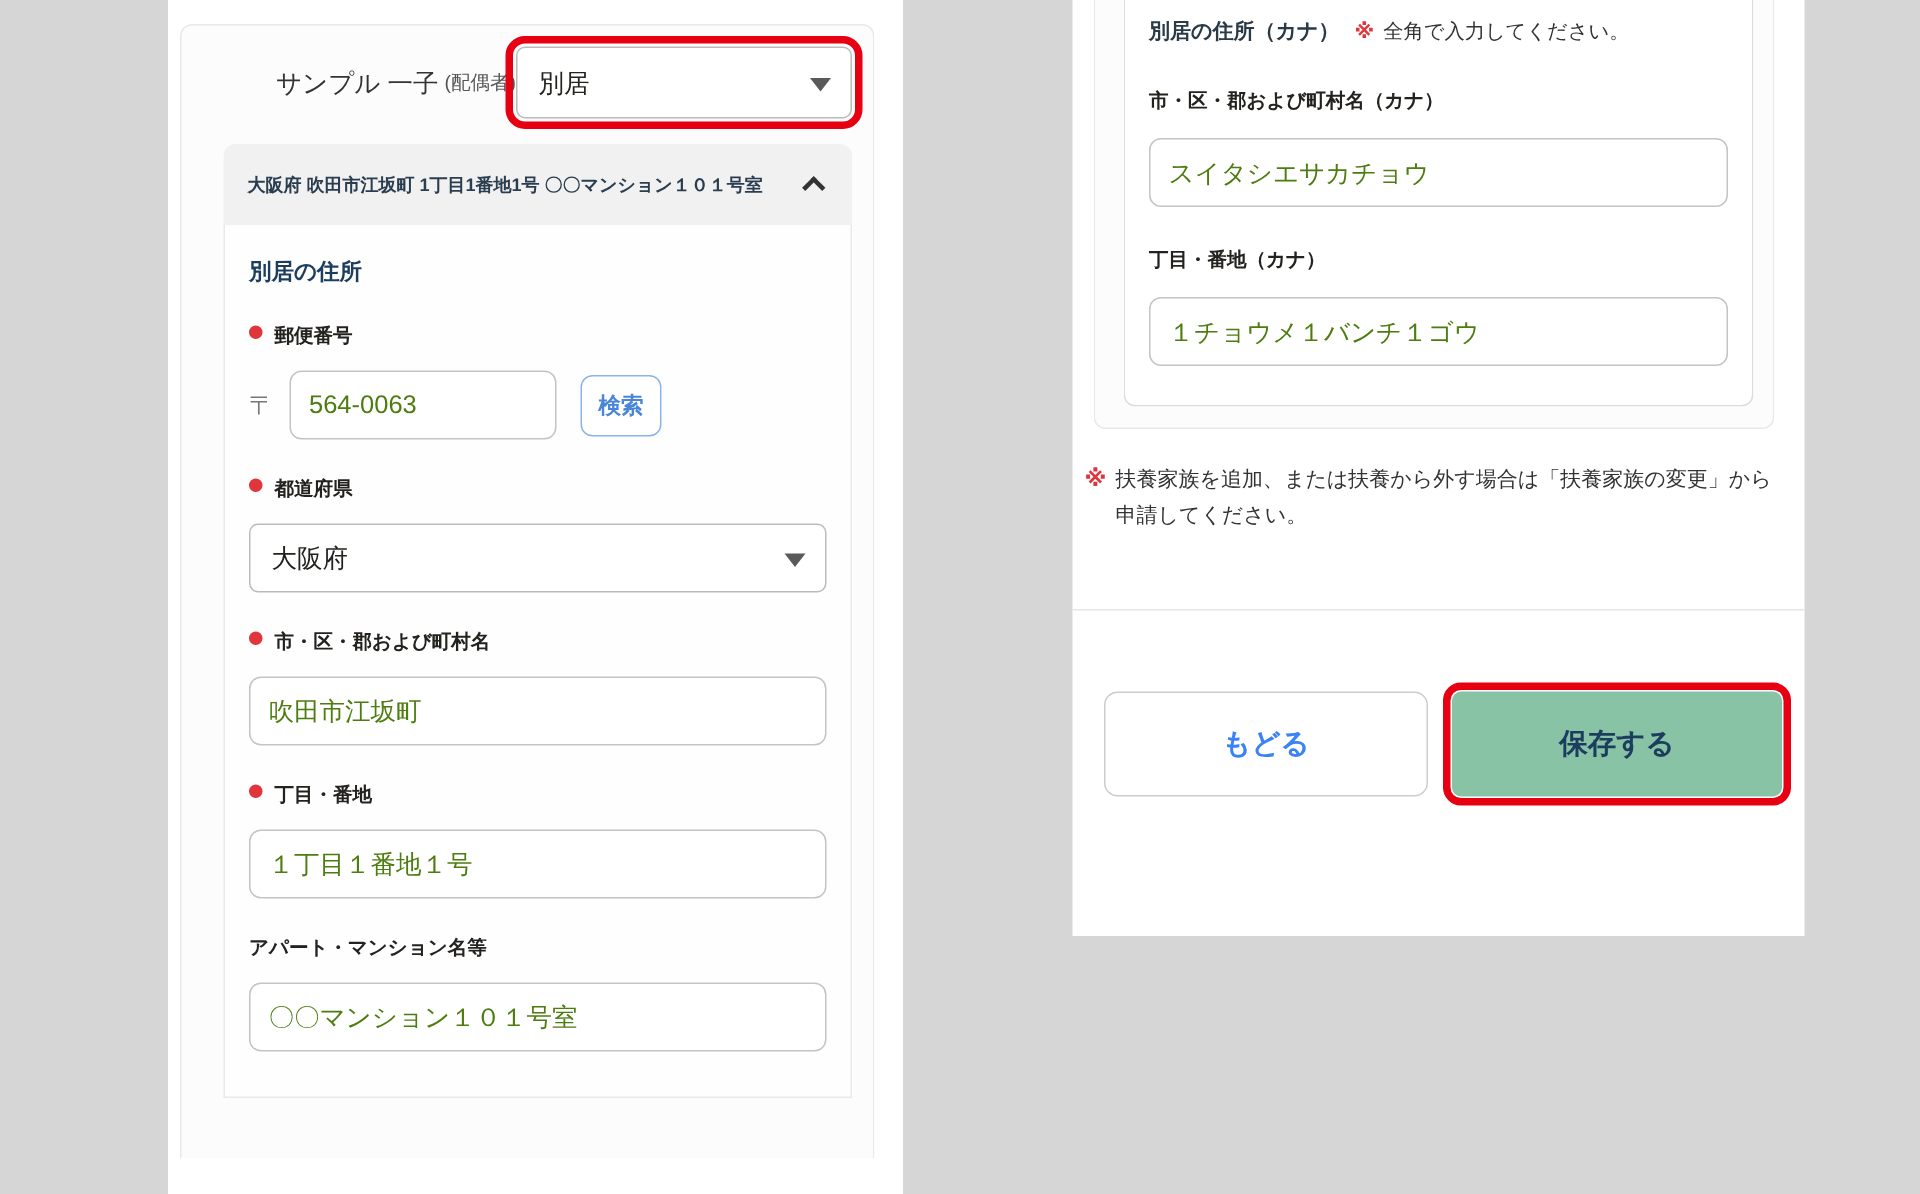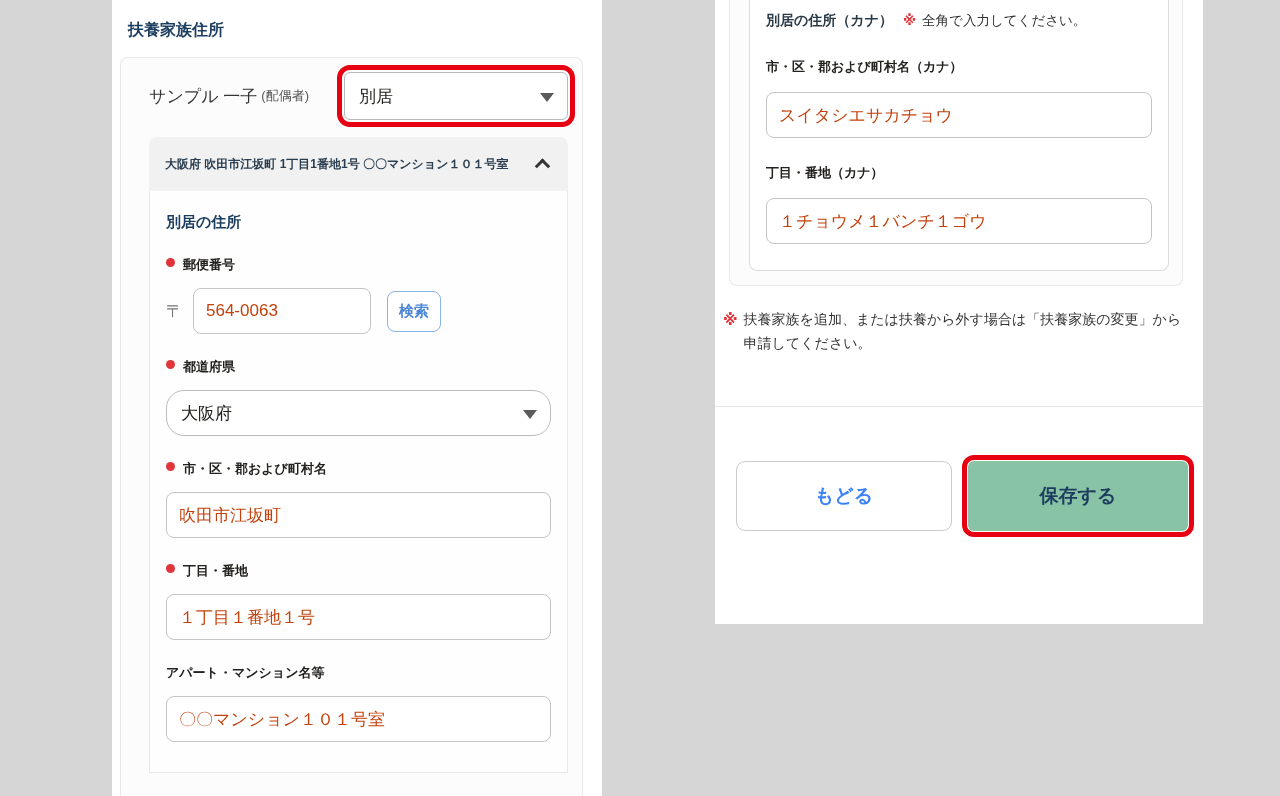--- a/index.html
+++ b/index.html
@@ -21,21 +21,21 @@
     font-size:16px; font-weight:bold; color:#1c3d5e;
   }
   .outer-card {
     margin:16px 19px 0 8px;
     background:#fcfcfc;
     border:1px solid #e9e9e9;
     border-bottom:none;
     border-radius:8px 8px 0 0;
     padding:14px 14px 40px 28px;
   }
-  .member-row { display:flex; align-items:center; }
+  .member-row { display:flex; align-items:center;margin-left:35px; }
   .member-name { font-size:17px; color:#333; white-space:nowrap; }
   .member-rel  { font-size:13px; color:#555; margin-left:4px; }
   .select-box {
     position:relative;
     background:#fff;
     border:1px solid #bbb;
     border-radius:6px;
     height:48px;
     display:flex; align-items:center;
     padding:0 34px 0 14px;
@@ -78,38 +78,38 @@
   .req-dot {
     width:9px; height:9px; border-radius:50%;
     background:#e0353a; margin-right:8px; flex:0 0 auto;
     align-self:flex-start; margin-top:2px;
   }
   .label-text { font-size:13px; font-weight:bold; color:#23221f; }
   .no-dot { padding-left:0; }
   .text-input {
     width:100%; height:46px;
     border:1px solid #c4c4c4; border-radius:8px;
-    font-size:17px; color:#c2410c;
+    font-size:17px; color:#4d7c0f;
     padding:0 12px;
     background:#fff;
     font-family:inherit;
   }
   .postal-row { display:flex; align-items:center; }
   .postal-mark { font-size:17px; color:#777; margin-right:10px; }
   .postal-input { width:178px; }
   .search-btn {
     margin-left:16px;
     width:54px; height:41px;
     background:#fff;
     border:1px solid #8ab4e8; border-radius:8px;
     color:#4a86d8; font-size:15px; font-weight:bold;
     cursor:pointer;
     font-family:inherit;
   }
-  .pref-select { width:100%; height:46px; border-radius:18px; }
+  .pref-select { width:100%; height:46px; border-radius:6px; }
 
   
   .outer-card-cont {
     margin:0 20px 0 14px;
     background:#fcfcfc;
     border:1px solid #e9e9e9; border-top:none;
     border-radius:0 0 8px 8px;
     padding:0 13px 14px 19px;
   }
   .kana-card {
@@ -155,21 +155,20 @@
     outline:5px solid #e60012; outline-offset:1px;
     cursor:pointer;
     font-family:inherit;
   }
 </style>
 </head>
 <body>
 
 <div class="col col-left">
 
-  <div class="page-title">扶養家族住所</div>
 
   <div class="outer-card">
 
     <div class="member-row">
       <span class="member-name">サンプル 一子</span>
       <span class="member-rel">(配偶者)</span>
       <div class="select-box residence-select">
         <span>別居</span>
         <span class="chev-down"></span>
       </div>

